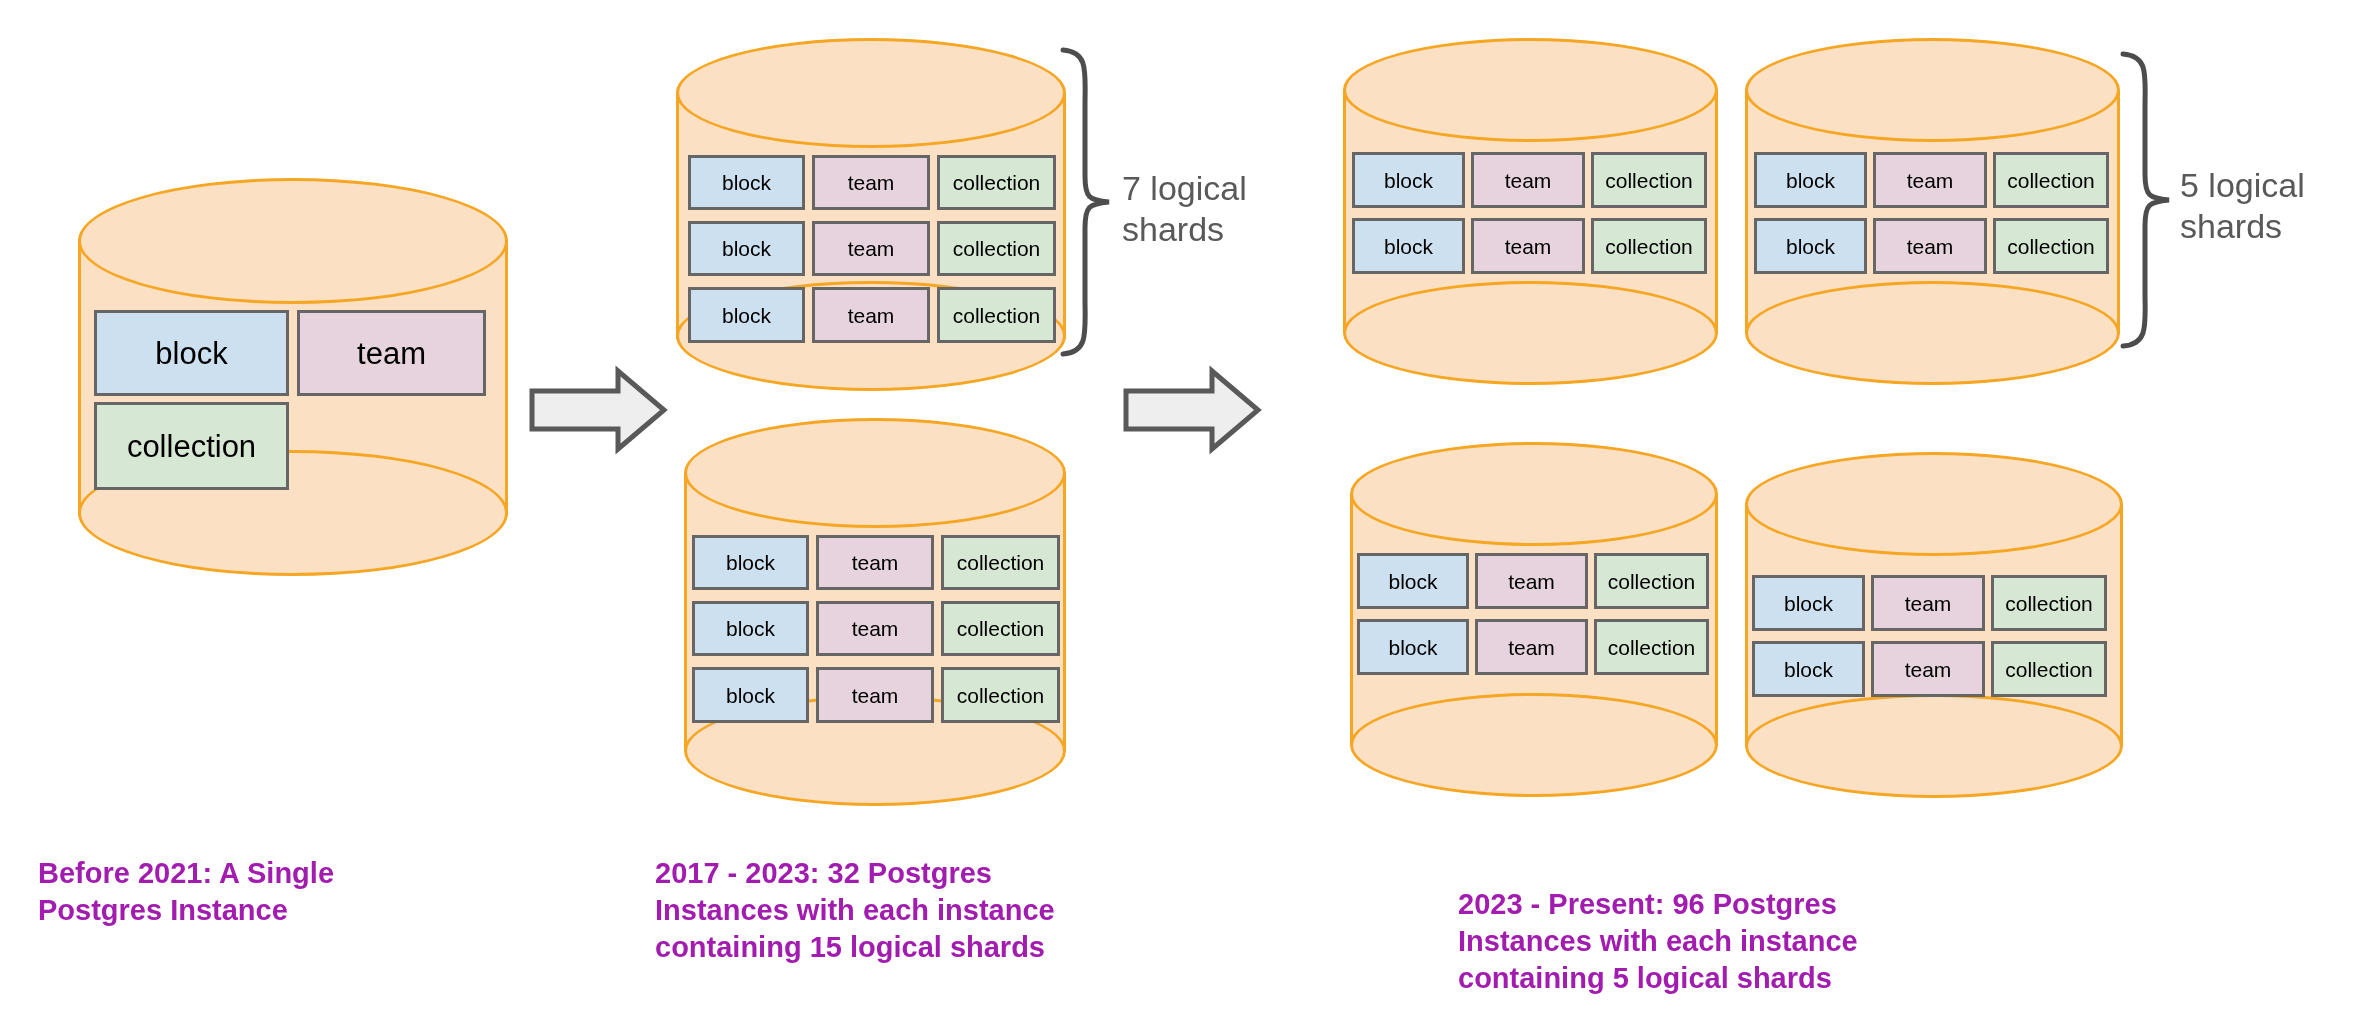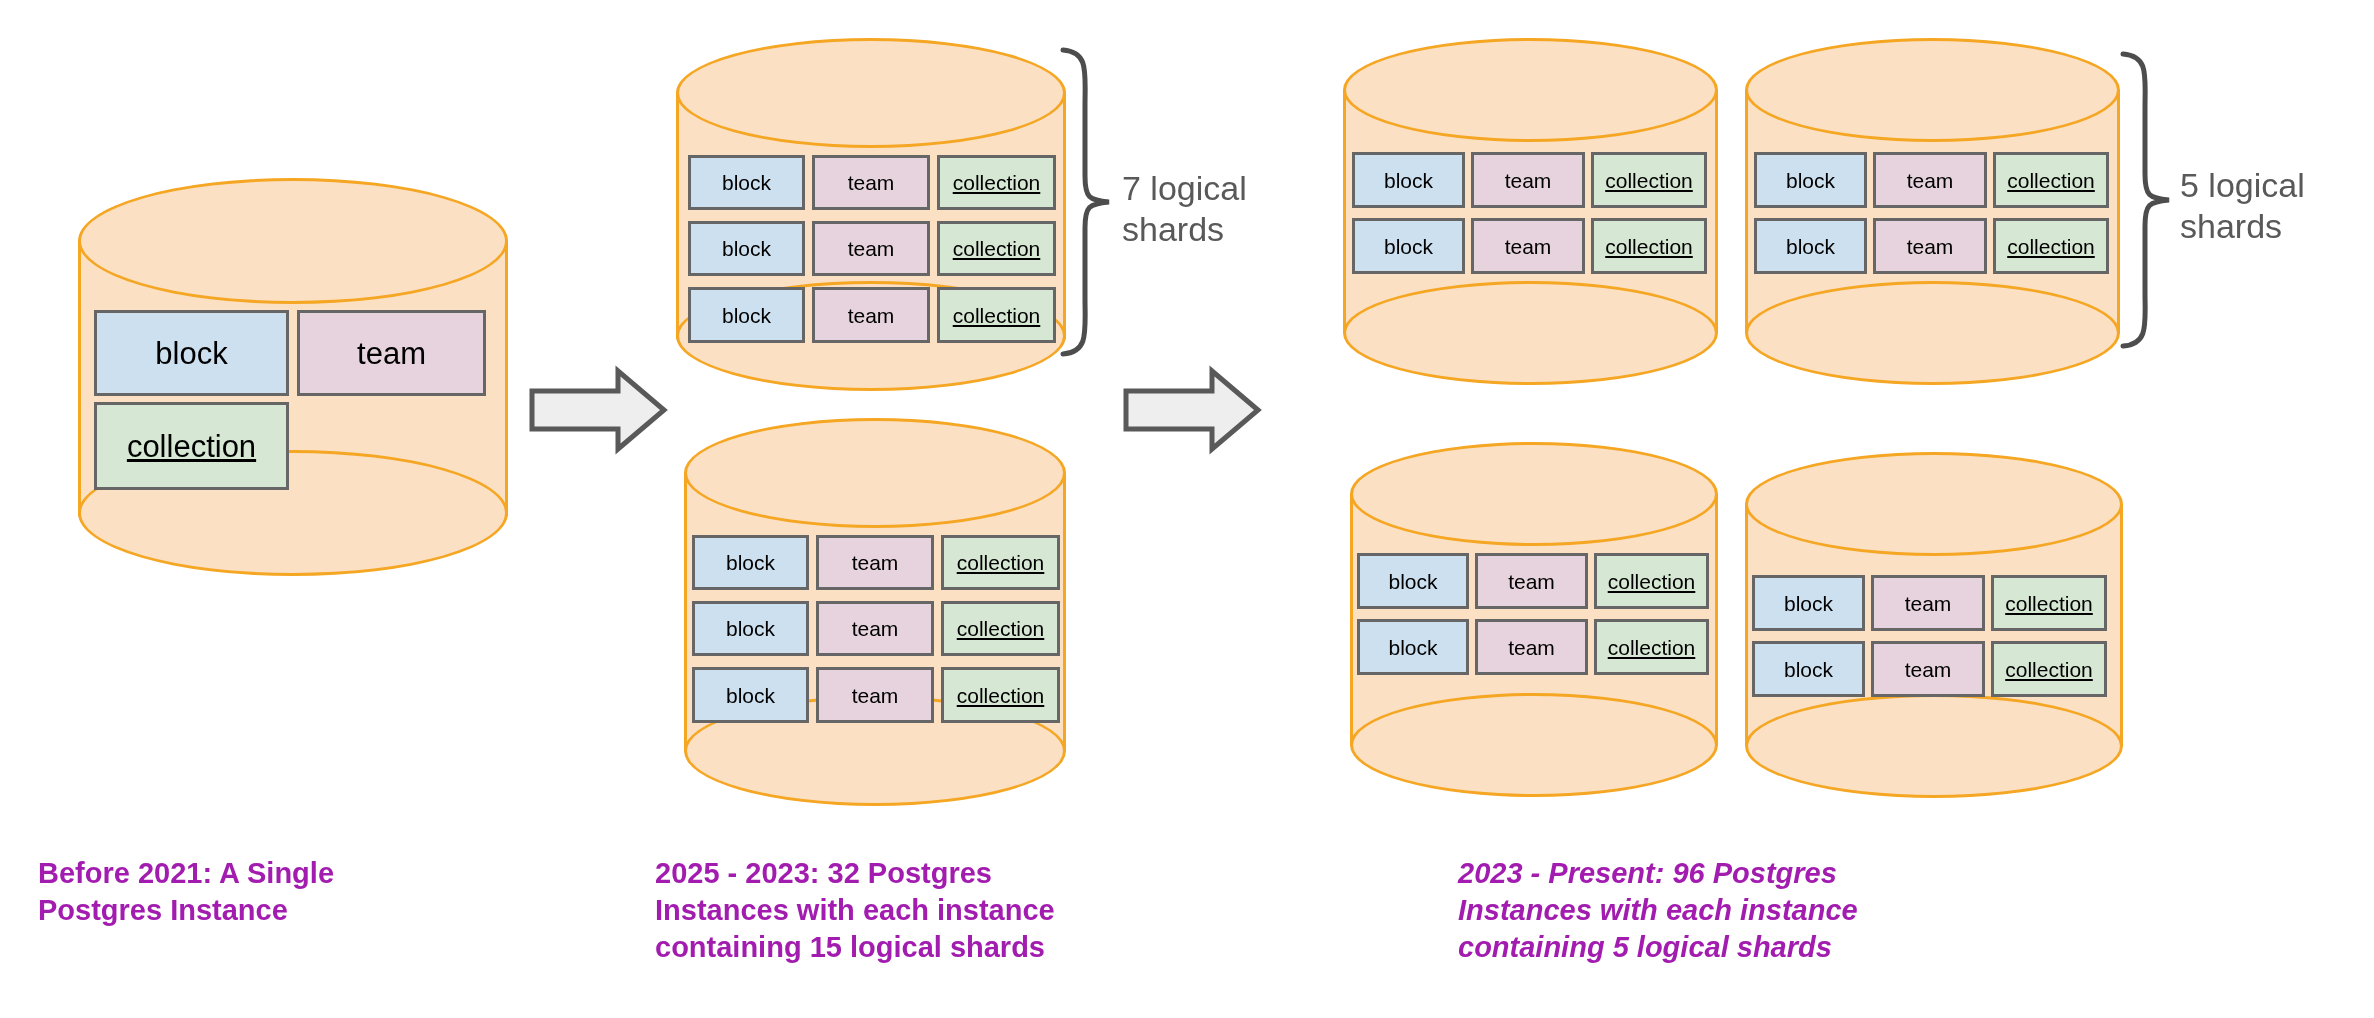--- a/index.html
+++ b/index.html
@@ -61,21 +61,21 @@
     align-items: center;
     justify-content: center;
     font-size: 21px;
     line-height: 1;
     color: #000;
     white-space: nowrap;
     overflow: hidden;
   }
   .shard.block      { background: #cde0f0; }
   .shard.team       { background: #e6d3dd; }
-  .shard.collection { background: #d6e8d3; text-decoration: underline; }
+  .shard.collection { background: #d6e8d3; }
 
   
   .shard.big { font-size: 31px; }
 
   
   .arrow {
     position: absolute;
     z-index: 6;
   }
 
@@ -254,21 +254,21 @@
     <div class="shard team" style="grid-column:3; grid-row:1;">team</div>
     <div class="shard collection" style="grid-column:5; grid-row:1;">collection</div>
     <div class="shard block" style="grid-column:1; grid-row:3;">block</div>
     <div class="shard team" style="grid-column:3; grid-row:3;">team</div>
     <div class="shard collection" style="grid-column:5; grid-row:3;">collection</div>
   </div>
 
   <div class="caption" style="left:38px; top:855px; width:460px;">Before 2021: A Single
 Postgres Instance</div>
 
-  <div class="caption" style="left:655px; top:855px; width:640px;">2025 - 2023: 32 Postgres
+  <div class="caption" style="left:655px; top:855px; width:640px;">2017 - 2023: 32 Postgres
 Instances with each instance
 containing 15 logical shards</div>
 
-  <div class="caption" style="left:1458px; top:855px; width:660px;font-style:italic;">2023 - Present: 96 Postgres
+  <div class="caption" style="left:1458px; top:886px; width:660px;">2023 - Present: 96 Postgres
 Instances with each instance
 containing 5 logical shards</div>
 
 </div>
 
 </body></html>

